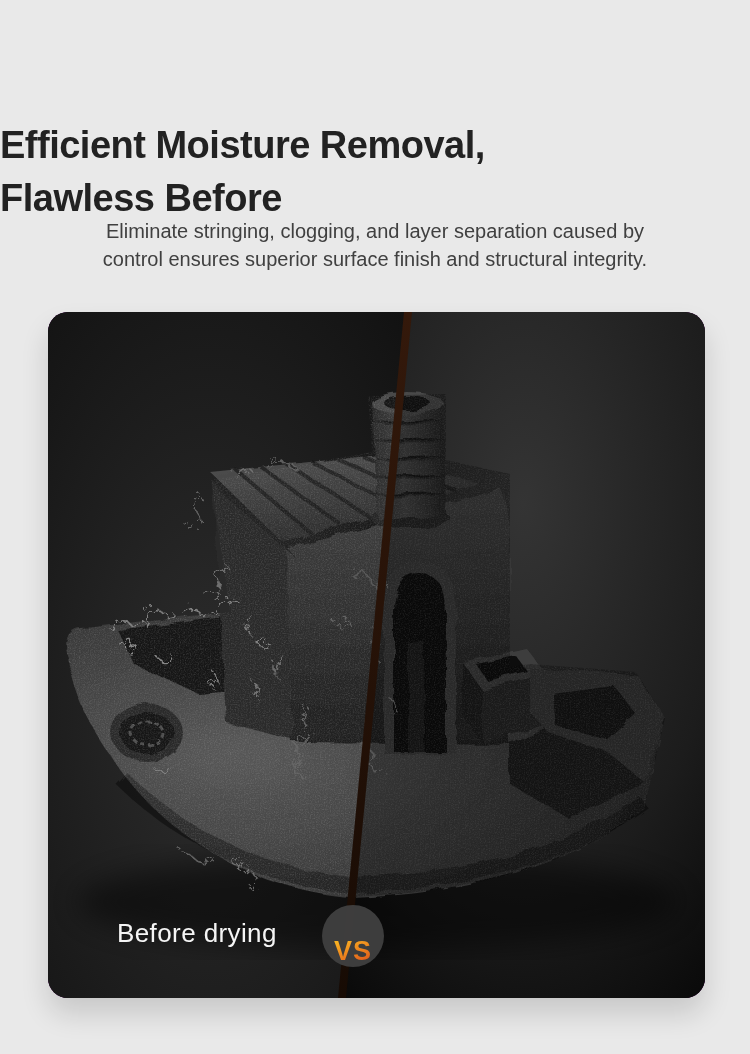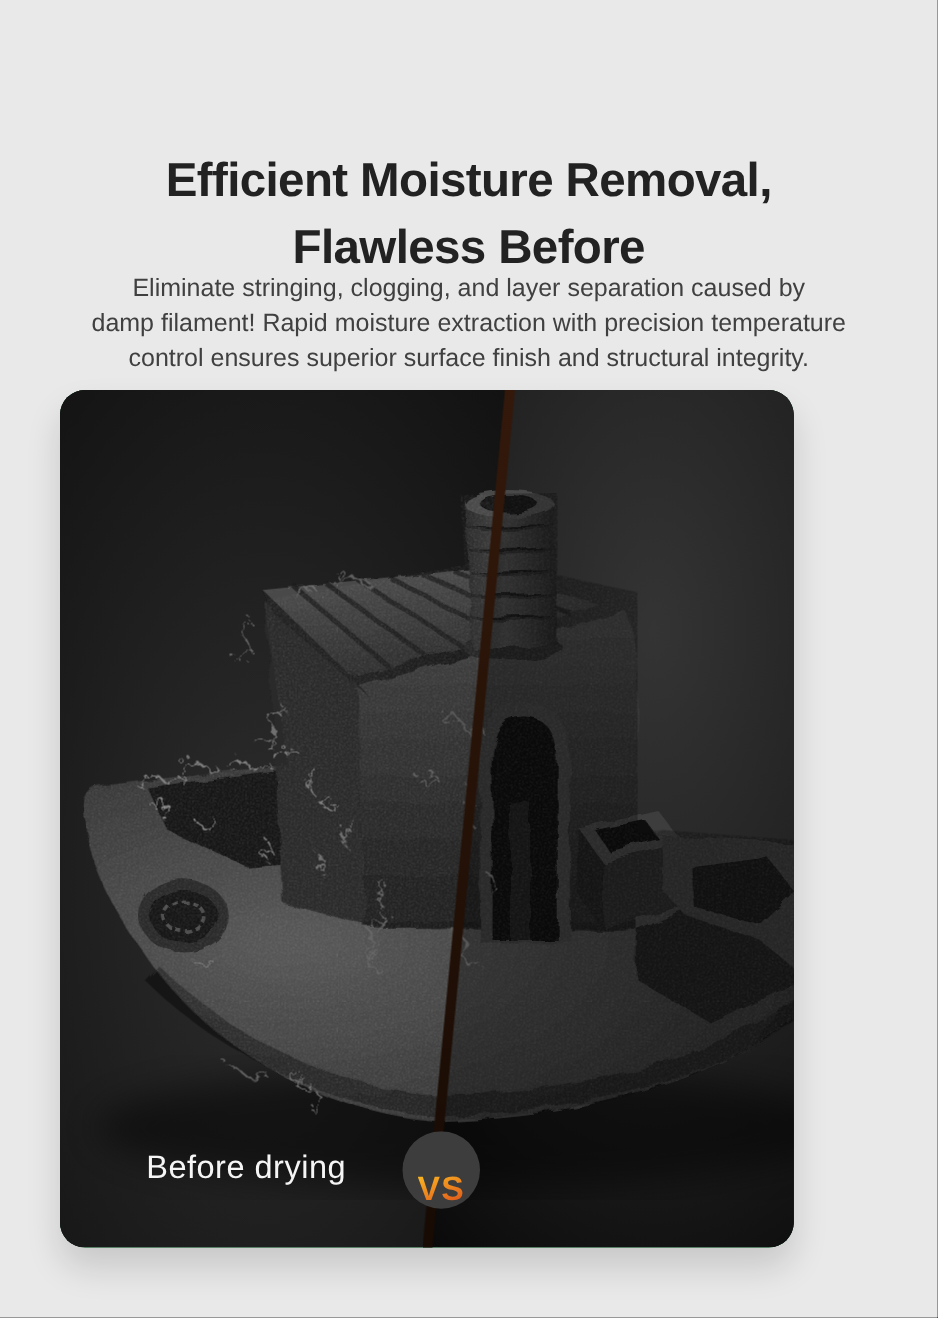--- a/index.html
+++ b/index.html
@@ -6,33 +6,33 @@
   body{
     width:750px;height:1054px;
     background:#e9e9e9;
     font-family:"Liberation Sans", sans-serif;
     -webkit-font-smoothing:antialiased;
   }
   .stage{position:relative;width:750px;height:1054px;overflow:hidden;background:#e9e9e9;}
 
   .headline{
     position:absolute;left:0;top:119px;width:750px;
-    text-align:center;color:#222222;
+    color:#222222;
     font-size:38px;line-height:53px;font-weight:700;letter-spacing:-0.5px;
   }
   .subtitle{
     position:absolute;left:0;top:217px;width:750px;
     text-align:center;color:#404040;
     font-size:20px;line-height:28px;font-weight:400;
   }
   .subtitle div{white-space:nowrap;}
 
   .card{
-    position:absolute;left:48px;top:312px;width:587px;height:686px;
-    border-radius:20px;overflow:hidden;background:#15803d;
+    position:absolute;left:48px;top:312px;width:657px;height:686px;
+    border-radius:20px;overflow:hidden;background:#d946ef;
     box-shadow:0 16px 28px rgba(0,0,0,0.14);
   }
   .card svg{position:absolute;left:0;top:0;display:block;}
 
   .label{
     position:absolute;top:606px;
     color:#f5f5f5;font-size:26px;line-height:30px;font-weight:400;letter-spacing:0.4px;
     white-space:nowrap;
   }
   .label.before{left:69px;}
@@ -55,21 +55,20 @@
 
 <div class="stage">
 
   <div class="headline">
     <div>Efficient Moisture Removal,</div>
     <div>Flawless Before</div>
   </div>
 
   <div class="subtitle">
     <div>Eliminate stringing, clogging, and layer separation caused by</div>
-    <div>damp filament! Rapid moisture extraction with precision temperature</div>
     <div>control ensures superior surface finish and structural integrity.</div>
   </div>
 
   <div class="card">
 
     <svg width="657" height="686" viewBox="0 0 657 686">
       <defs>
         <radialGradient id="gL" cx="0.45" cy="0.58" r="0.85">
           <stop offset="0" stop-color="#2d2d2d"></stop>
           <stop offset="0.75" stop-color="#171717"></stop>

